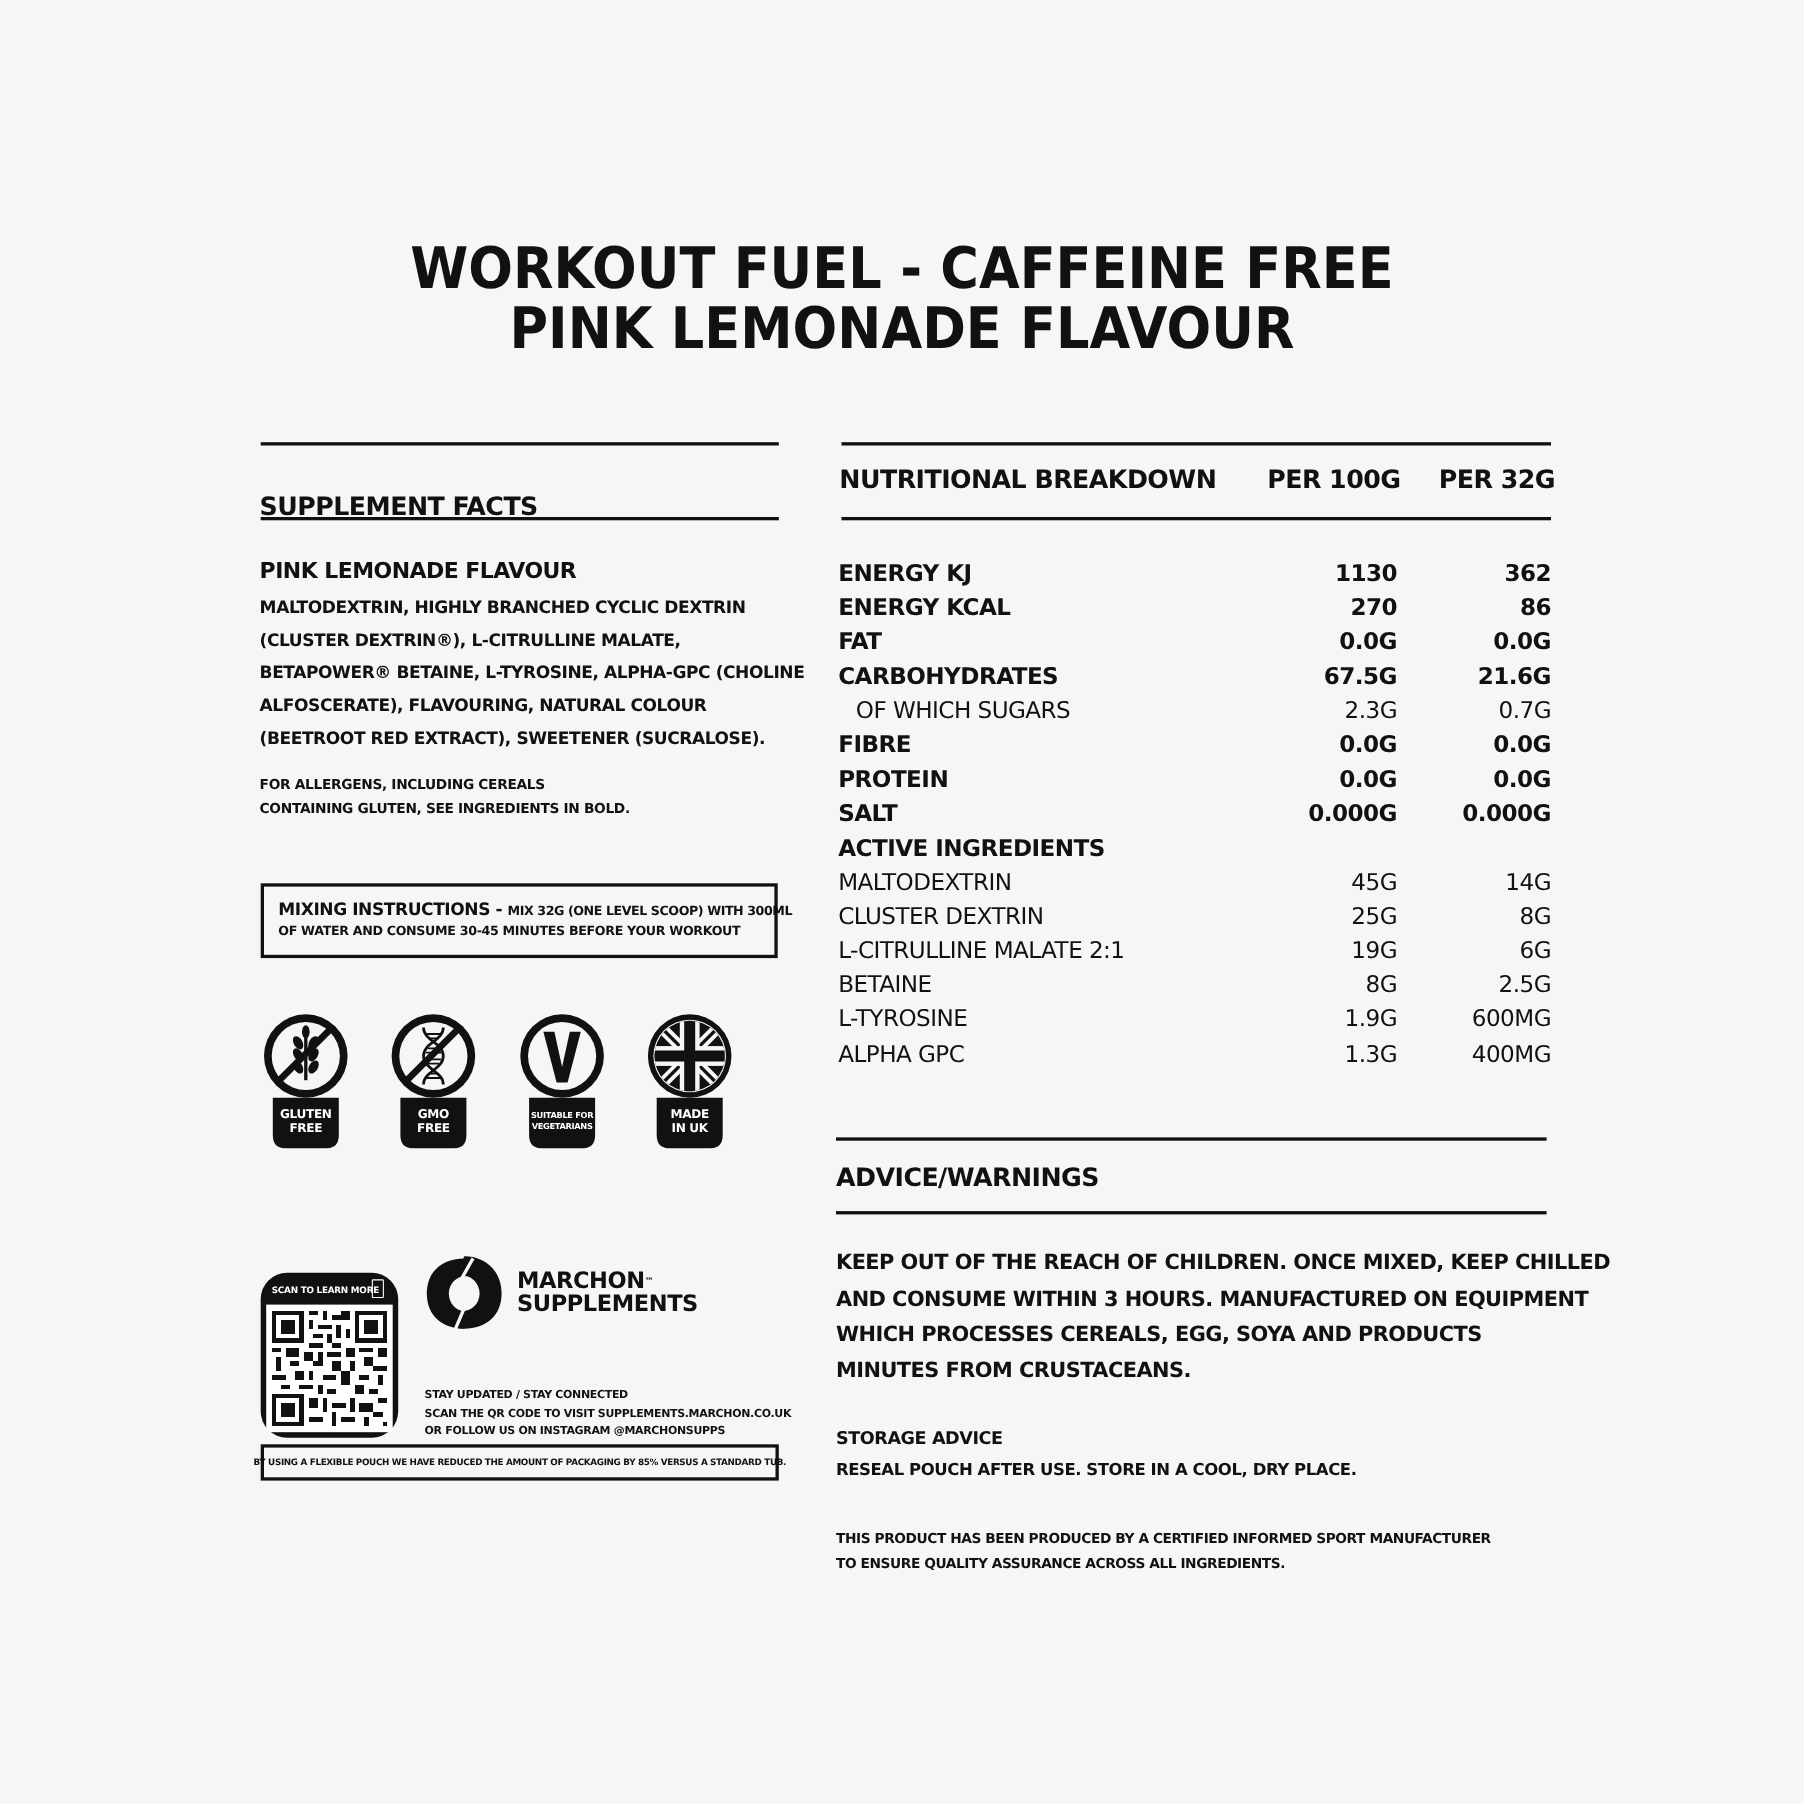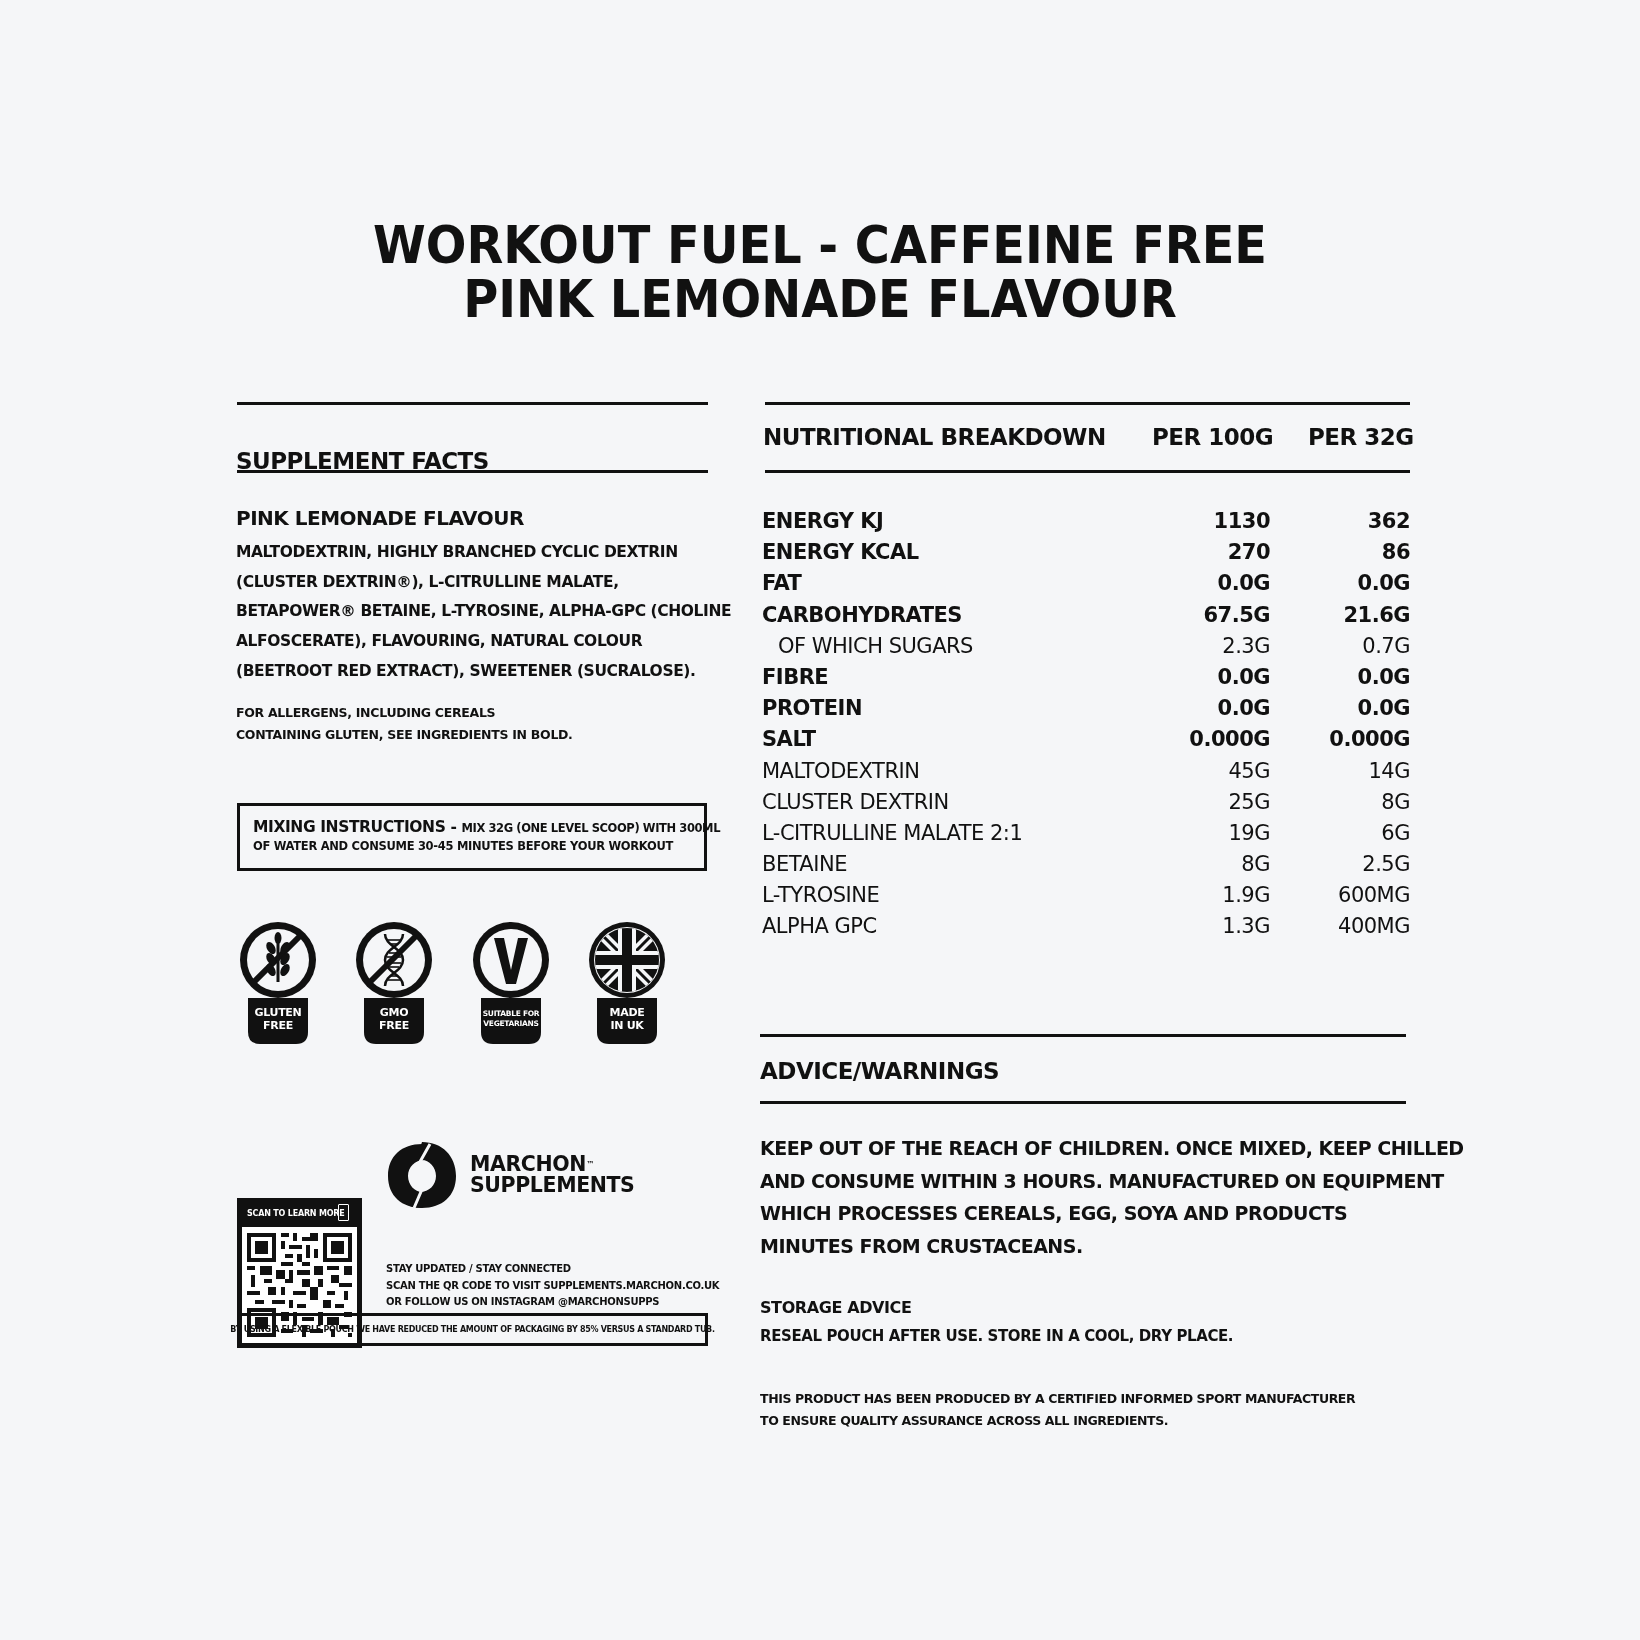--- a/index.html
+++ b/index.html
@@ -43,21 +43,21 @@
   
   .badge { position: absolute; top: 920px; width: 84px; height: 124px; }
   .badge svg { position: absolute; left: 0; top: 0; }
   .badge .badge-label {
     position: absolute; left: 0; top: 86px; width: 84px; text-align: center;
     color: #fff; font-weight: bold; font-size: 11px; line-height: 13px; letter-spacing: -0.3px;
   }
   .badge .badge-label.small { font-size: 7.5px; line-height: 10px; top: 89px; }
 
   
-  .qr-box { position: absolute; left: 237px; top: 1198px; width: 125px; height: 150px; background: #111; }
+  .qr-box { position: absolute; left: 237px; top: 1157px; width: 125px; height: 150px; background: #111; border-radius: 24px; }
   .qr-head { position: absolute; left: 10px; top: 11px; color: #fff; font-weight: bold; font-size: 8px; white-space: nowrap; letter-spacing: -0.2px; }
   .qr-phone { position: absolute; left: 101px; top: 6px; width: 11px; height: 17px; border: 1.5px solid #fff; border-radius: 1px; }
   .qr-inner { position: absolute; left: 5px; top: 29px; width: 115px; height: 116px; background: #fff; padding: 5px; }
 
   .logo-mark { position: absolute; left: 386px; top: 1140px; }
   .brand { position: absolute; left: 470px; top: 1154px; font-weight: bold; font-size: 20.5px; line-height: 21px; letter-spacing: -0.4px; }
   .brand div { white-space: nowrap; }
   .brand .tm { font-size: 8px; vertical-align: top; }
   .stay { position: absolute; left: 386px; top: 1224px; font-weight: bold; font-size: 10px; line-height: 16.5px; letter-spacing: -0.3px; margin-top: 37px; }
   .stay div { white-space: nowrap; }
@@ -339,20 +339,23 @@
   <div class="nt-row b">
     <span class="lbl">PROTEIN</span>
     <span class="v1">0.0G</span>
     <span class="v2">0.0G</span>
   </div>
   <div class="nt-row b">
     <span class="lbl">SALT</span>
     <span class="v1">0.000G</span>
     <span class="v2">0.000G</span>
   </div>
+  <div class="nt-row b">
+    <span class="lbl">ACTIVE INGREDIENTS</span>
+  </div>
   <div class="nt-row plain">
     <span class="lbl">MALTODEXTRIN</span>
     <span class="v1">45G</span>
     <span class="v2">14G</span>
   </div>
   <div class="nt-row plain">
     <span class="lbl">CLUSTER DEXTRIN</span>
     <span class="v1">25G</span>
     <span class="v2">8G</span>
   </div>

